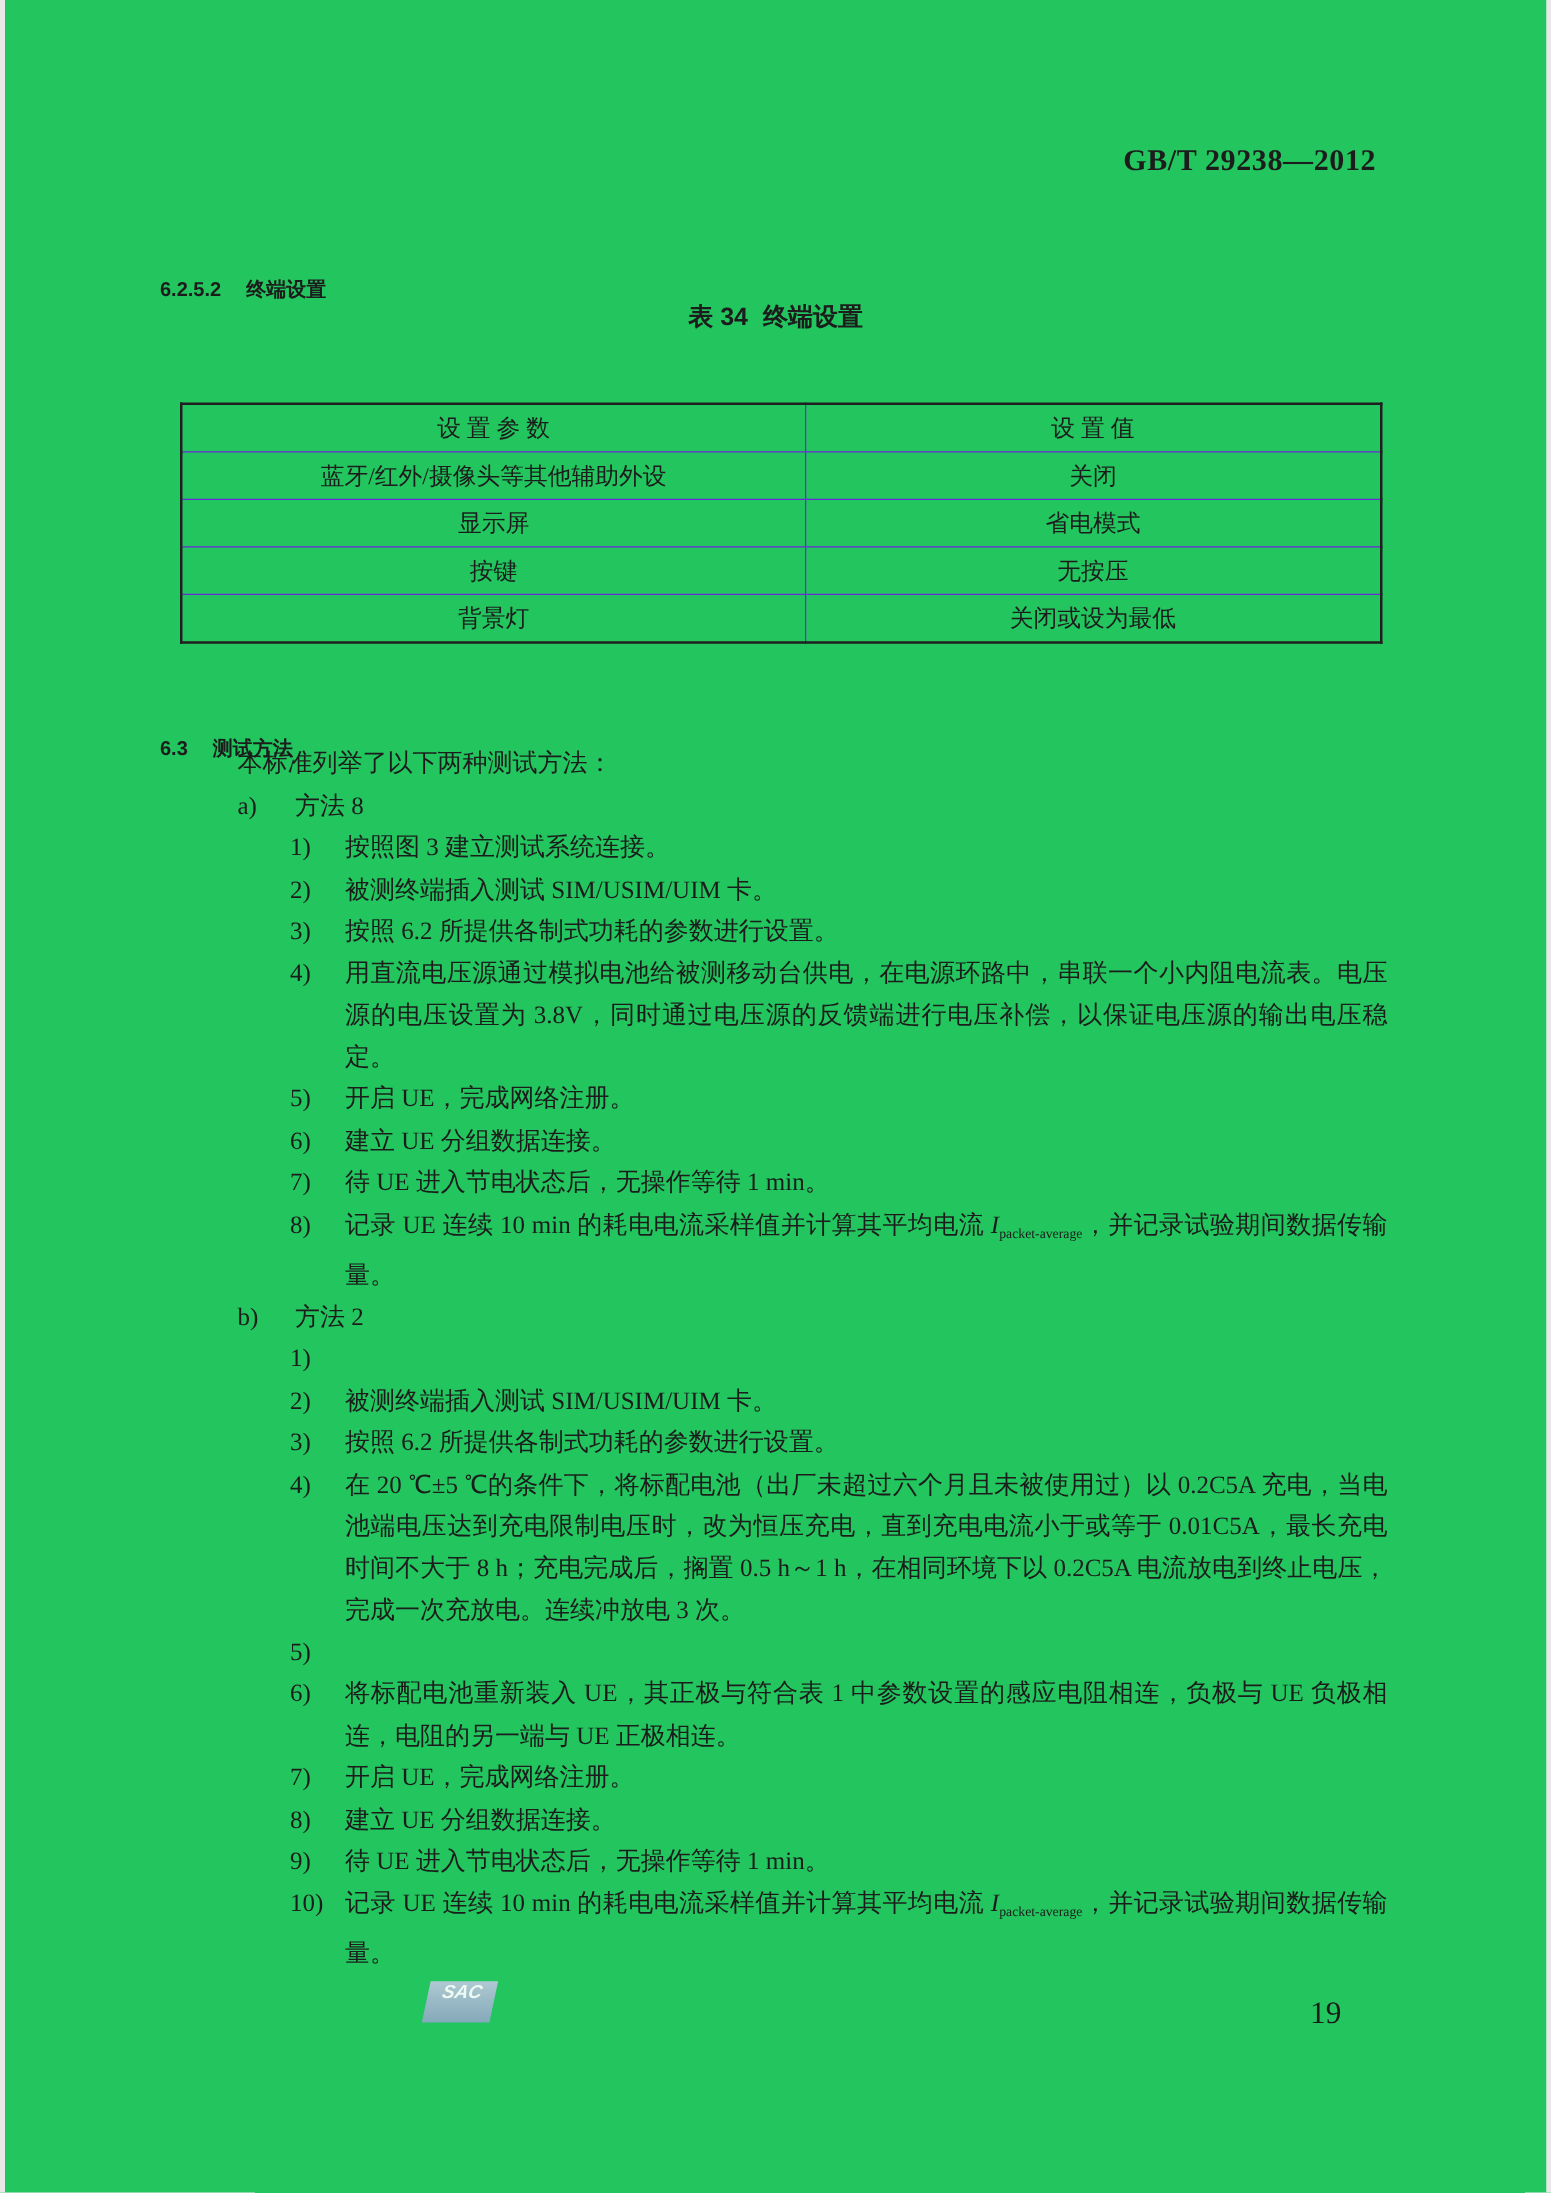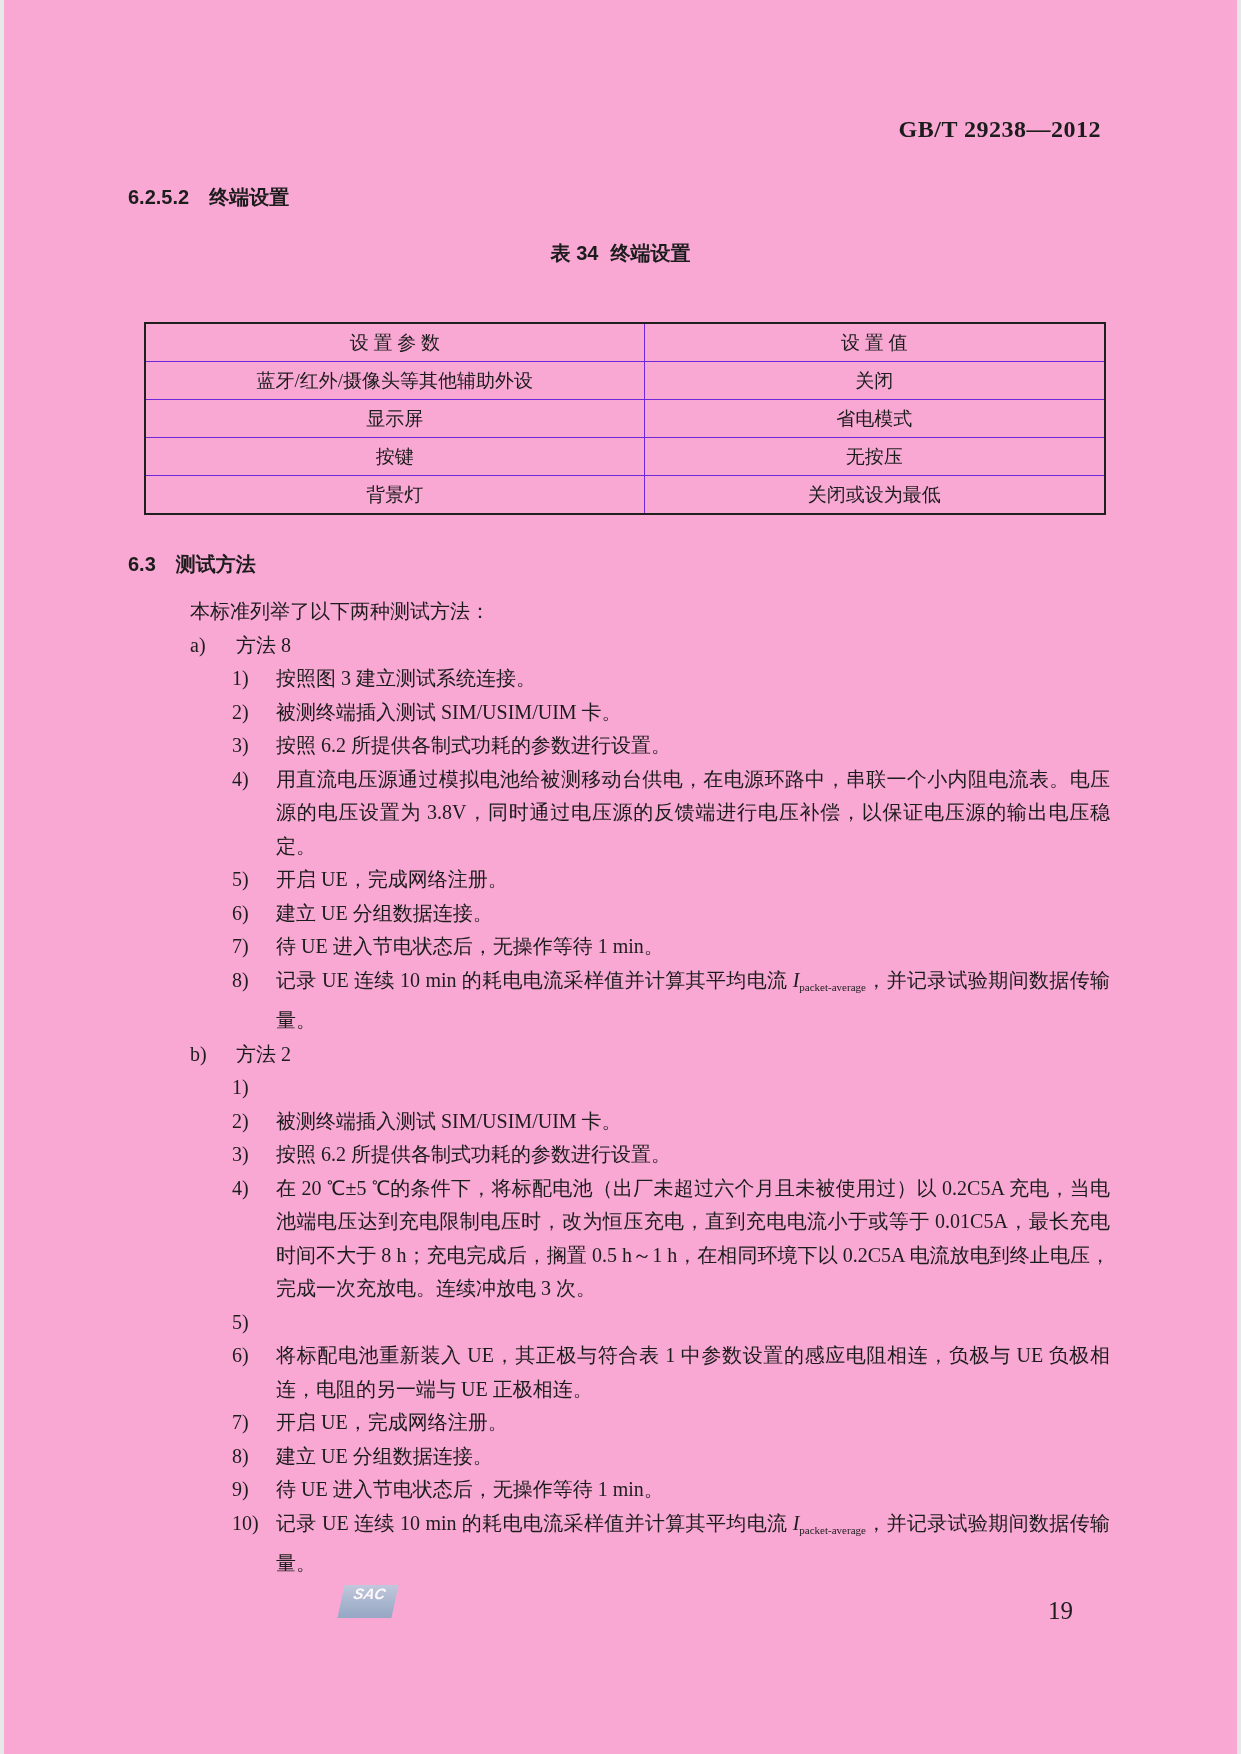--- a/index.html
+++ b/index.html
@@ -1,33 +1,33 @@
 <!DOCTYPE html>
 <html><head>
 <meta charset="utf-8">
 <style>
   html,body { margin:0; padding:0; background:#e8e8e8; }
   .page {
     position:relative;
     width:1233px; height:1754px;
     margin:0 auto;
-    background:#f9a8d4;
+    background:#22c55e;
     color:#1c1c1c;
     font-family:"Liberation Serif", serif;
     overflow:hidden;
     text-decoration:underline;
   }
   .std-number {
     position:absolute; top:116px; right:136px;
     font-size:24px; font-weight:bold; letter-spacing:0.5px;
   }
   .h-sec {
     position:absolute; left:124px;
     font-family:"Liberation Sans", sans-serif;
-    font-weight:bold; font-size:20px;
+    font-weight:bold; font-size:16px;margin-top:38px;
   }
   .h-6252 { top:184px; }
   .h-63   { top:551px; }
   .h-sec .sec-num { margin-right:20px; }
   .tbl-caption {
     position:absolute; left:0; top:240px; width:100%;
     text-align:center;
     font-family:"Liberation Sans", sans-serif;
     font-weight:bold; font-size:20px;
   }

